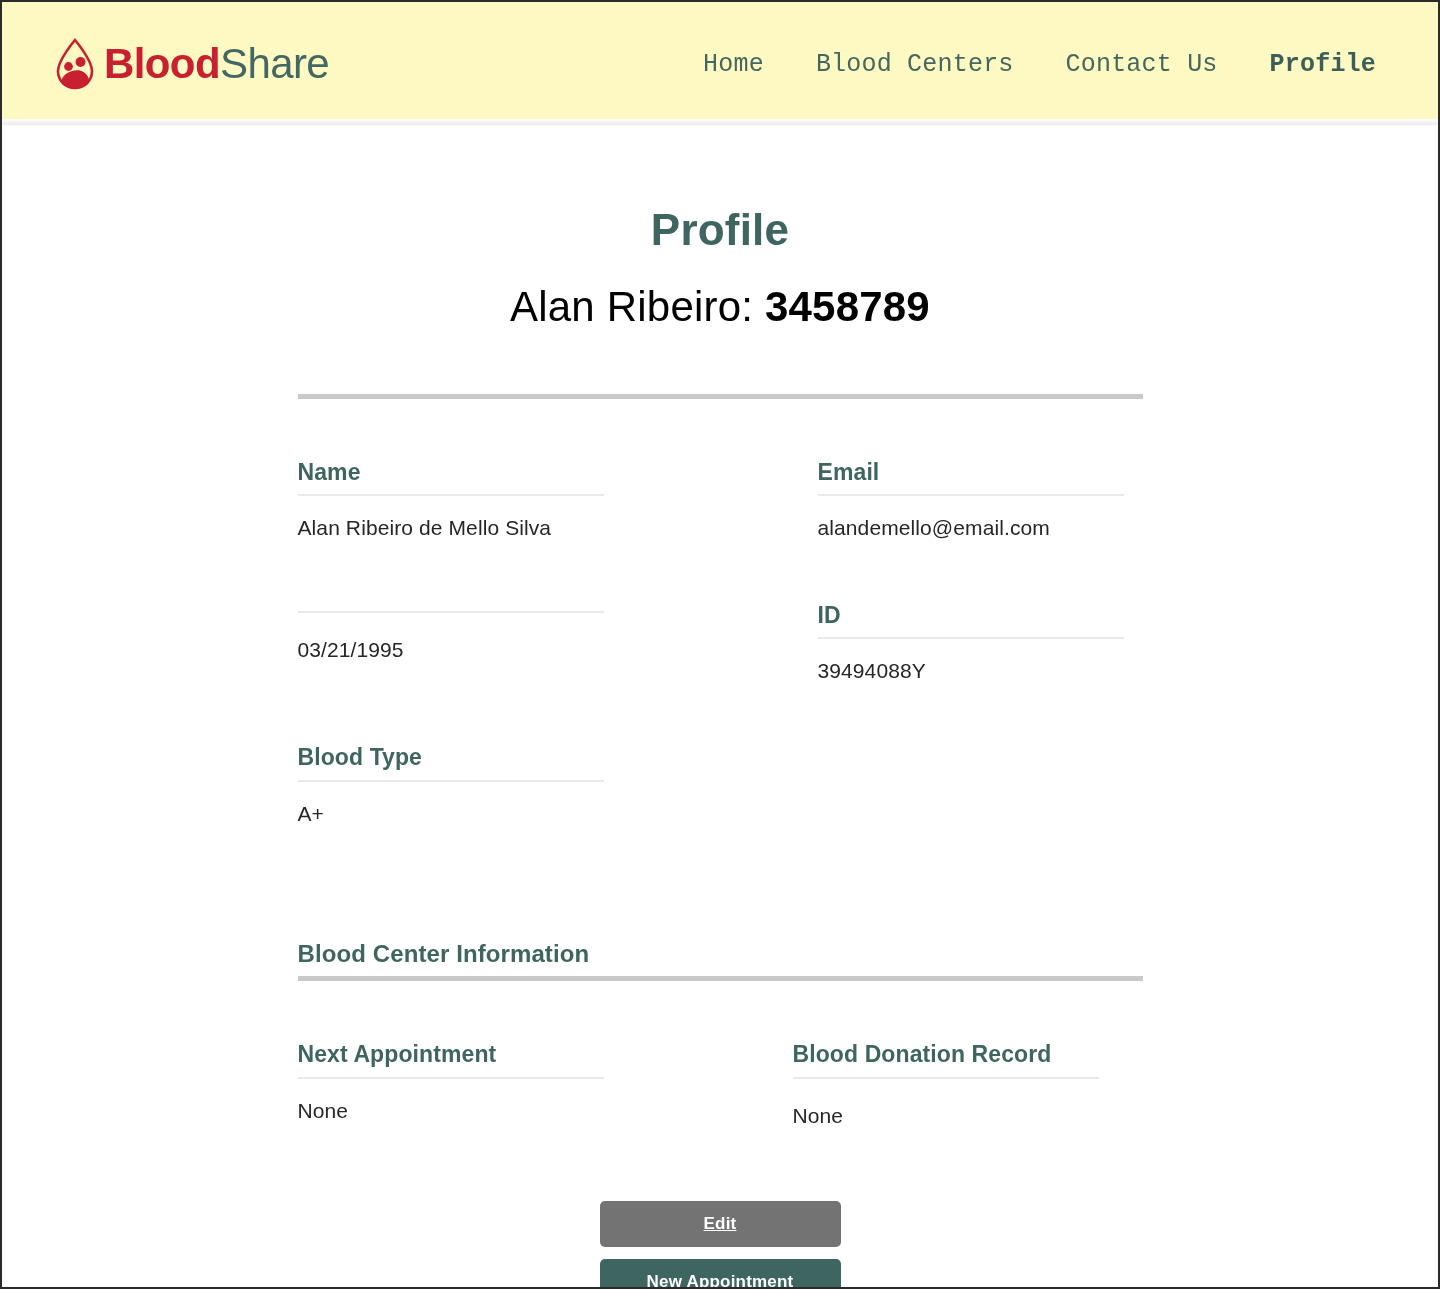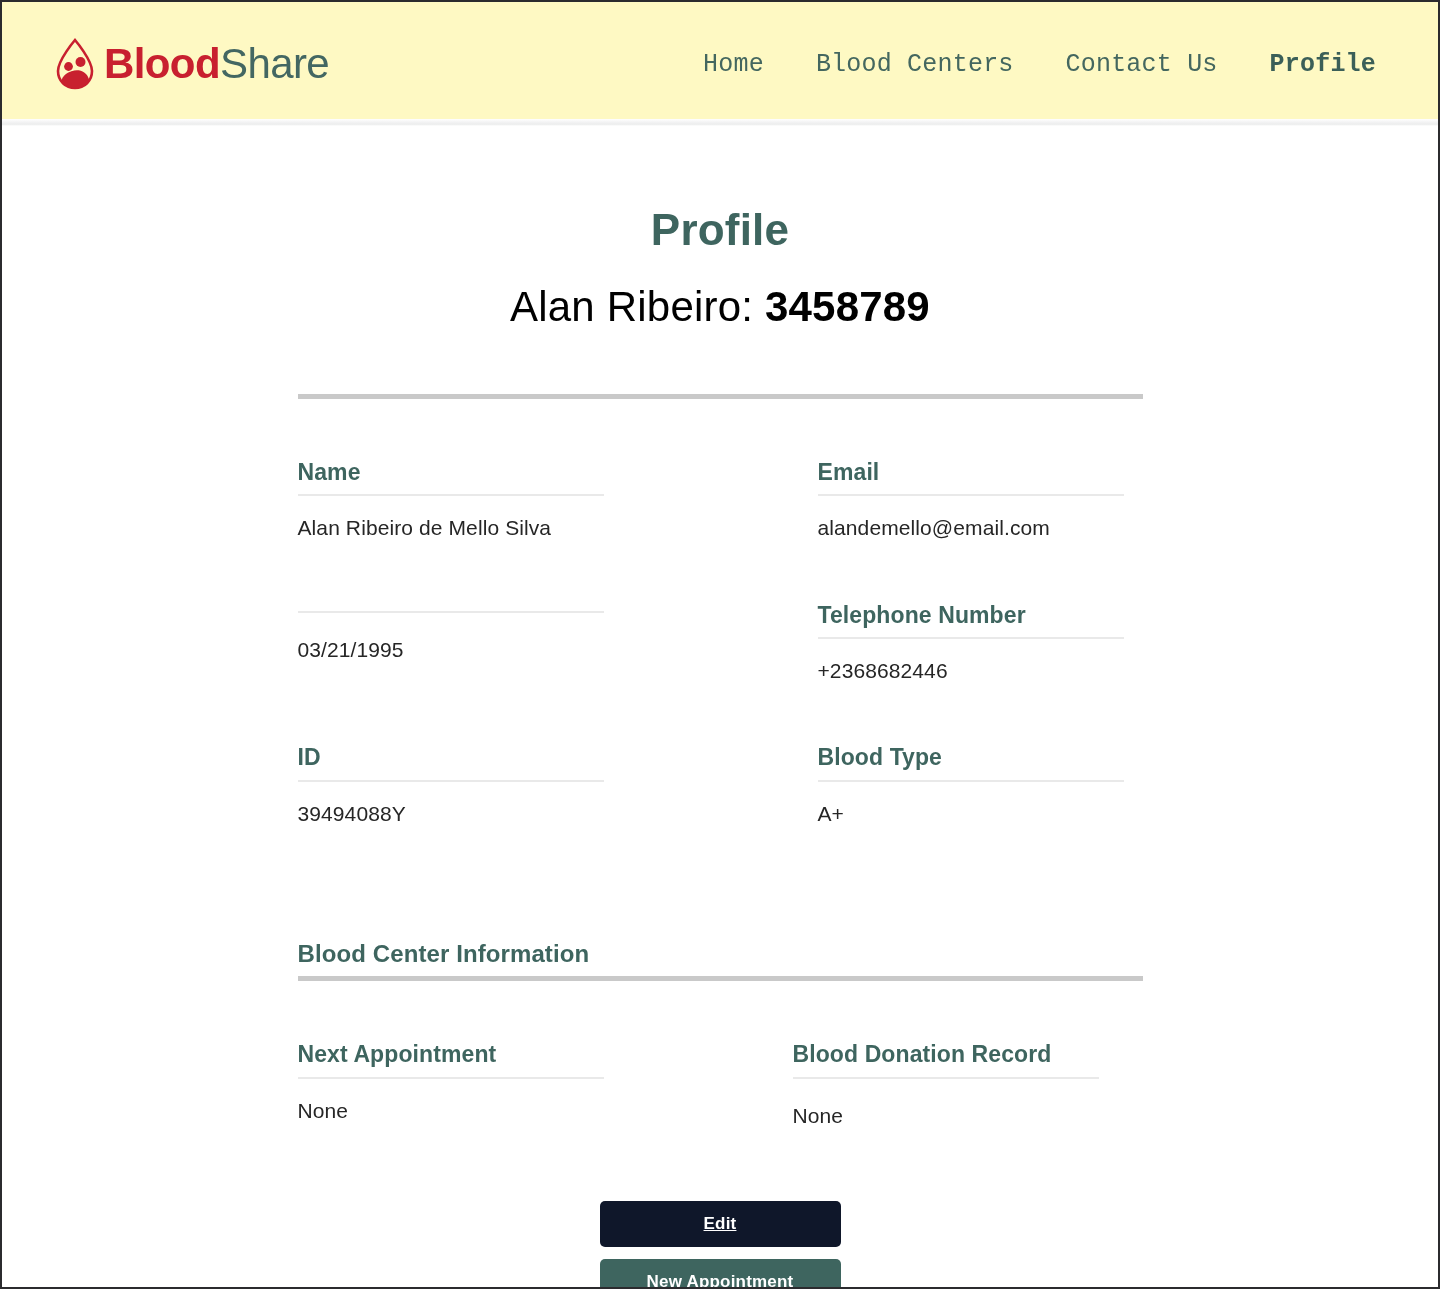--- a/index.html
+++ b/index.html
@@ -201,21 +201,21 @@
     color: #ffffff;
     font-family: "Liberation Sans", sans-serif;
     font-size: 17px;
     font-weight: 700;
     letter-spacing: 0.2px;
     cursor: pointer;
     display: flex;
     align-items: center;
     justify-content: center;
   }
-  .btn-edit { background: #0f172a; text-decoration: underline; }
+  .btn-edit { background: #737373; text-decoration: underline; }
   .btn-appointment { background: #3e655f; }
 </style>
 </head>
 <body>
 
 <div class="viewport">
 
   <header class="site-header">
 
     <a class="brand" href="#">
@@ -261,25 +261,20 @@
           <p class="field-label">Email</p>
           <div class="field-rule"></div>
           <p class="field-value">alandemello@email.com</p>
         </div>
 
         <div class="field">
           <div class="field-rule"></div>
           <p class="field-value lowered">03/21/1995</p>
         </div>
 
-        <div class="field">
-          <p class="field-label">Telephone Number</p>
-          <div class="field-rule"></div>
-          <p class="field-value">+2368682446</p>
-        </div>
 
         <div class="field">
           <p class="field-label">ID</p>
           <div class="field-rule"></div>
           <p class="field-value">39494088Y</p>
         </div>
 
         <div class="field">
           <p class="field-label">Blood Type</p>
           <div class="field-rule"></div>

